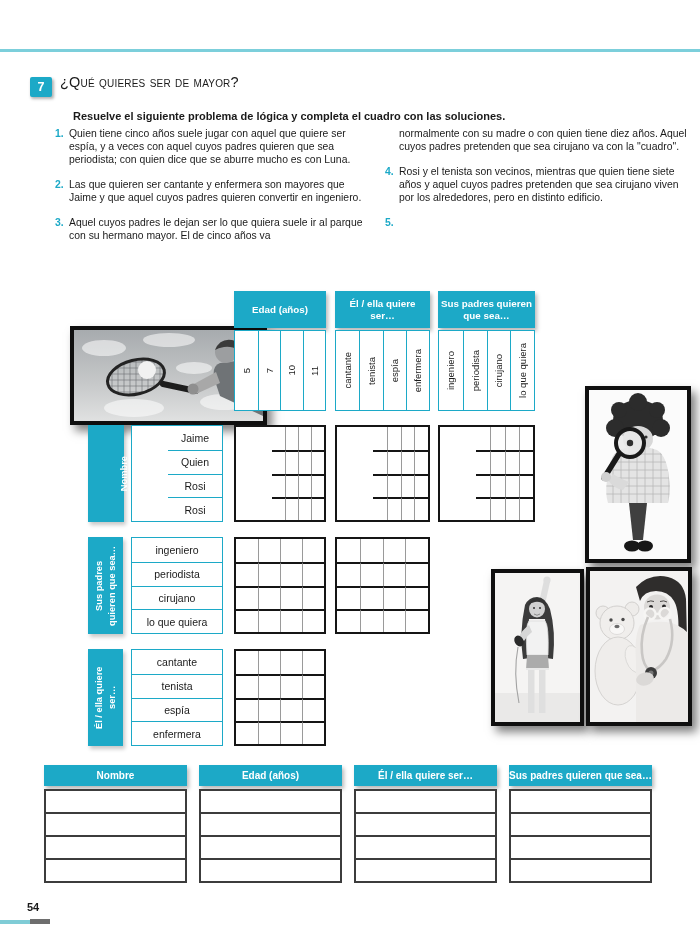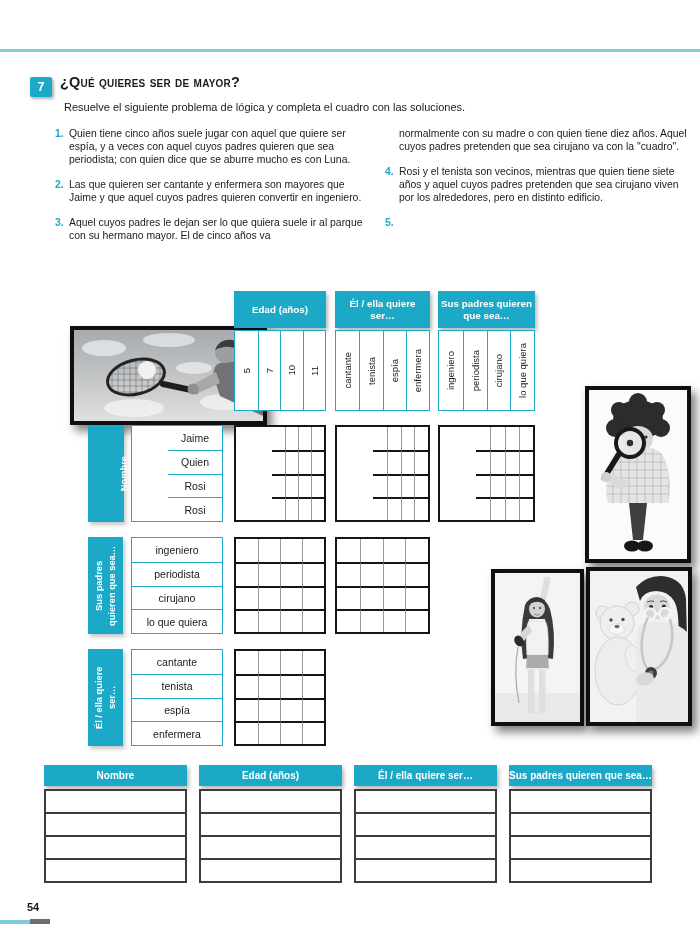--- a/index.html
+++ b/index.html
@@ -11,23 +11,23 @@
   
   .top-rule{left:0;top:49px;width:700px;height:3px;background:#7ccfdb;}
   .foot-teal{left:0;top:920px;width:30px;height:4px;background:#7fccd6;}
   .foot-gray{left:30px;top:919px;width:20px;height:5px;background:#6e6e6e;}
   .pagenum{left:27px;top:901px;font-size:11px;font-weight:bold;}
 
   
   .badge{left:30px;top:77px;width:22px;height:20px;background:#1CA9C7;color:#fff;
          font-size:12.5px;font-weight:bold;display:flex;align-items:center;justify-content:center;
          border-radius:2px;box-shadow:1.5px 2px 3px rgba(0,0,0,.3);}
-  .title{left:60px;top:74px;margin:0;font-size:14.5px;font-weight:bold;
+  .title{left:60px;top:74px;margin:0;font-size:14.5px;font-weight:normal;
          font-variant:small-caps;letter-spacing:.2px;}
-  .instructions{left:60px;top:97px;margin:4px;font-size:11px;font-weight:normal;}
+  .instructions{left:60px;top:97px;margin:13px;font-size:11px;font-weight:bold;}
 
   
   .clues{font-size:10.4px;line-height:13px;}
   .clues-left{left:55px;top:127px;width:320px;}
   .clues-right{left:385px;top:127px;width:302px;}
   .clue{position:relative;padding-left:14px;margin:0 0 12px 0;}
   .clue-num{position:absolute;left:0;top:0;color:#1CA9C7;font-weight:bold;}
 
   
   .photo{position:absolute;border:4px solid #0f0f0f;background:#fff;

